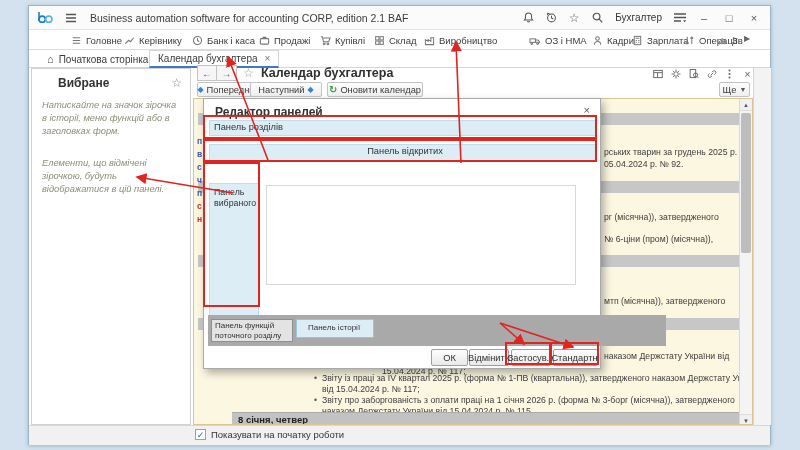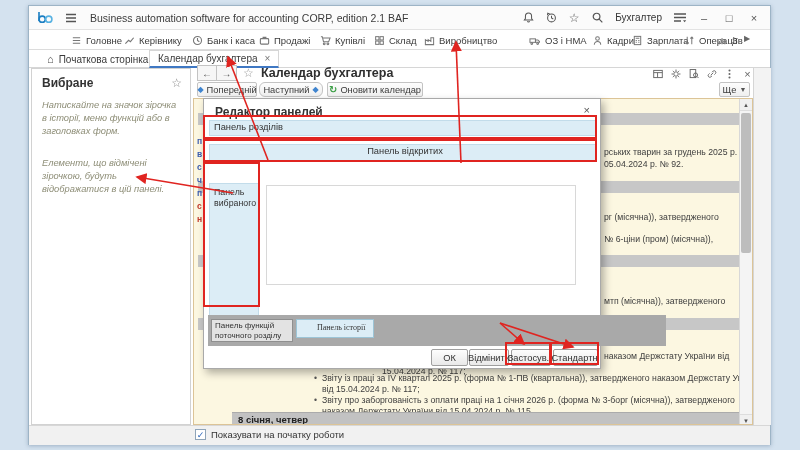--- a/index.html
+++ b/index.html
@@ -28,41 +28,41 @@
   
   .tabbar { position:absolute; left:0; top:44px; width:100%; height:18px; background:#fff; border-bottom:1px solid #d6d6d6; }
   .tab { position:absolute; top:0; height:18px; display:flex; align-items:center; gap:5px; padding:0 8px; font-size:10px; color:#3a3a3a; white-space:nowrap; }
   .tab.home { left:10px; }
   .tab.active { left:120px; background:#fff; border:1px solid #d6d6d6; border-bottom:2px solid #3f78c3; }
   .tab .homeglyph { font-size:11px; color:#555; }
   .tab .tclose { font-size:10px; color:#777; margin-left:2px; }
 
   
   .sidebar { position:absolute; left:2px; top:62px; width:160px; height:357px; background:#fff; border:1px solid #d2d2d2; }
-  .sb-head { position:absolute; left:10px; right:8px; top:7px; display:flex; align-items:center; }
+  .sb-head { position:absolute; left:26px; right:8px; top:7px; display:flex; align-items:center; }
   .sb-title { font-size:12px; font-weight:bold; color:#333; }
   .sb-star { margin-left:auto; color:#8a8a8a; font-size:12px; }
   .sb-hint { position:absolute; left:10px; width:138px; font-style:italic; font-size:9.3px; line-height:1.4; color:#8d8d76; }
   .sb-hint.h1 { top:30px; }
   .sb-hint.h2 { top:88px; }
 
   
   .navgroup { position:absolute; left:168px; top:59px; display:flex; }
   .navbtn { width:20px; height:16px; border:1px solid #c3c3c3; background:#f6f6f6; display:flex; align-items:center; justify-content:center; font-size:10px; color:#555; }
   .navbtn + .navbtn { border-left:none; }
   .hdr-star { position:absolute; left:214px; top:60px; color:#9a9a9a; font-size:12px; }
   .pagetitle { position:absolute; left:232px; top:60px; font-size:12.5px; font-weight:bold; color:#2f2f2f; }
   .hdr-icons { position:absolute; left:622px; top:61px; display:flex; gap:5px; align-items:center; }
   .hdr-ic { width:13px; height:13px; display:inline-flex; align-items:center; justify-content:center; color:#666; }
   .toolbar { position:absolute; left:0; top:76px; width:100%; height:16px; }
   .tbtn { position:absolute; top:0; height:15px; border:1px solid #c3c3c3; border-radius:2px; background:linear-gradient(#fdfdfd,#efefef); display:flex; align-items:center; justify-content:center; gap:3px; font-size:9.3px; color:#3a3a3a; padding:0 5px; white-space:nowrap; }
   .tbtn .dmd { color:#3f84cf; font-size:8px; }
   .tbtn .refr { color:#3c9e46; font-size:10px; font-weight:bold; }
   .btn-prev { left:168px; width:60px; }
-  .btn-next { left:230px; width:64px;border-radius:6px; }
+  .btn-next { left:221px; width:72px; }
   .btn-refresh { left:298px; width:96px; }
   .btn-more { left:690px; width:31px; }
   .btn-more .caret { font-size:7px; color:#555; }
 
   
   .calendar { position:absolute; left:164px; top:92px; width:560px; height:327px; background:#fcf7e1; border:1px solid #dcc497; overflow:hidden; }
   .graybar { position:absolute; left:4px; width:542px; height:12px; background:#c7c7c7; }
   .gb1{top:14px}.gb2{top:82px}.gb3{top:156px}.gb4{top:219px}
   .frag { position:absolute; font-size:8.7px; color:#3d3d3d; white-space:nowrap; }
   .fr1{left:410px;top:48px}.fr2{left:410px;top:60px}.fr3{left:410px;top:113px}.fr4{left:410px;top:135px}.fr5{left:410px;top:197px}.fr6{left:410px;top:252px}.fr7{left:188px;top:267px}
@@ -93,21 +93,21 @@
   .dialog { position:absolute; left:174px; top:92px; width:398px; height:271px; background:#fff; border:1px solid #a9a9a9; box-shadow:3px 4px 8px rgba(0,0,0,.30); z-index:5; }
   .dlg-title { position:absolute; left:11px; top:6px; font-size:12px; font-weight:bold; color:#333; }
   .dlg-close { position:absolute; right:10px; top:5px; font-size:11px; color:#555; }
   .bluebar { position:absolute; background:#dcedf6; border:1px solid #c2dcea; font-size:9.3px; color:#333; padding:1px 0 0 4px; }
   .bar-sections { left:5px; top:21px; width:388px; height:16px; }
   .bar-open { left:5px; top:45px; width:388px; height:17px;text-align:center; }
   .favpanel { position:absolute; left:5px; top:68px; width:50px; height:136px; background:#dcedf6; border:1px solid #c2dcea; font-size:8.8px; color:#333; padding:3px 2px 0 4px; line-height:1.25;margin-top:16px; }
   .workspace { position:absolute; left:62px; top:86px; width:310px; height:100px; background:#fff; border:1px solid #d8d8d8; }
   .graystrip { position:absolute; left:4px; top:216px; width:458px; height:31px; background:#a9a9a9; }
   .funcblock { position:absolute; left:3px; top:4px; width:82px; height:23px; background:#e3e3e3; border:1px solid #8f8f8f; font-size:8px; line-height:1.25; color:#333; padding:1px 0 0 3px; }
-  .histblock { position:absolute; left:88px; top:4px; width:78px; height:19px; background:#dcedf6; border:1px solid #9cc4d6; font-size:8px; color:#333; padding:3px 0 0 20px;font-family:Liberation Serif, serif; }
+  .histblock { position:absolute; left:88px; top:4px; width:78px; height:19px; background:#dcedf6; border:1px solid #9cc4d6; font-size:8px; color:#333; padding:3px 0 0 11px; }
   .dlg-btn { position:absolute; top:250px; height:17px; border:1px solid #9f9f9f; border-radius:2px; background:linear-gradient(#fdfdfd,#e9e9e9); font-size:9.3px; color:#333; display:flex; align-items:center; justify-content:center; white-space:nowrap; }
   .b-ok{left:227px;width:37px} .b-cancel{left:265px;width:40px} .b-apply{left:307px;width:40px} .b-standard{left:349px;width:45px}
 
   
   .annot { position:absolute; left:0; top:0; width:800px; height:450px; z-index:9; pointer-events:none; }
 </style>
 </head>
 <body>
 
 <div class="window">

